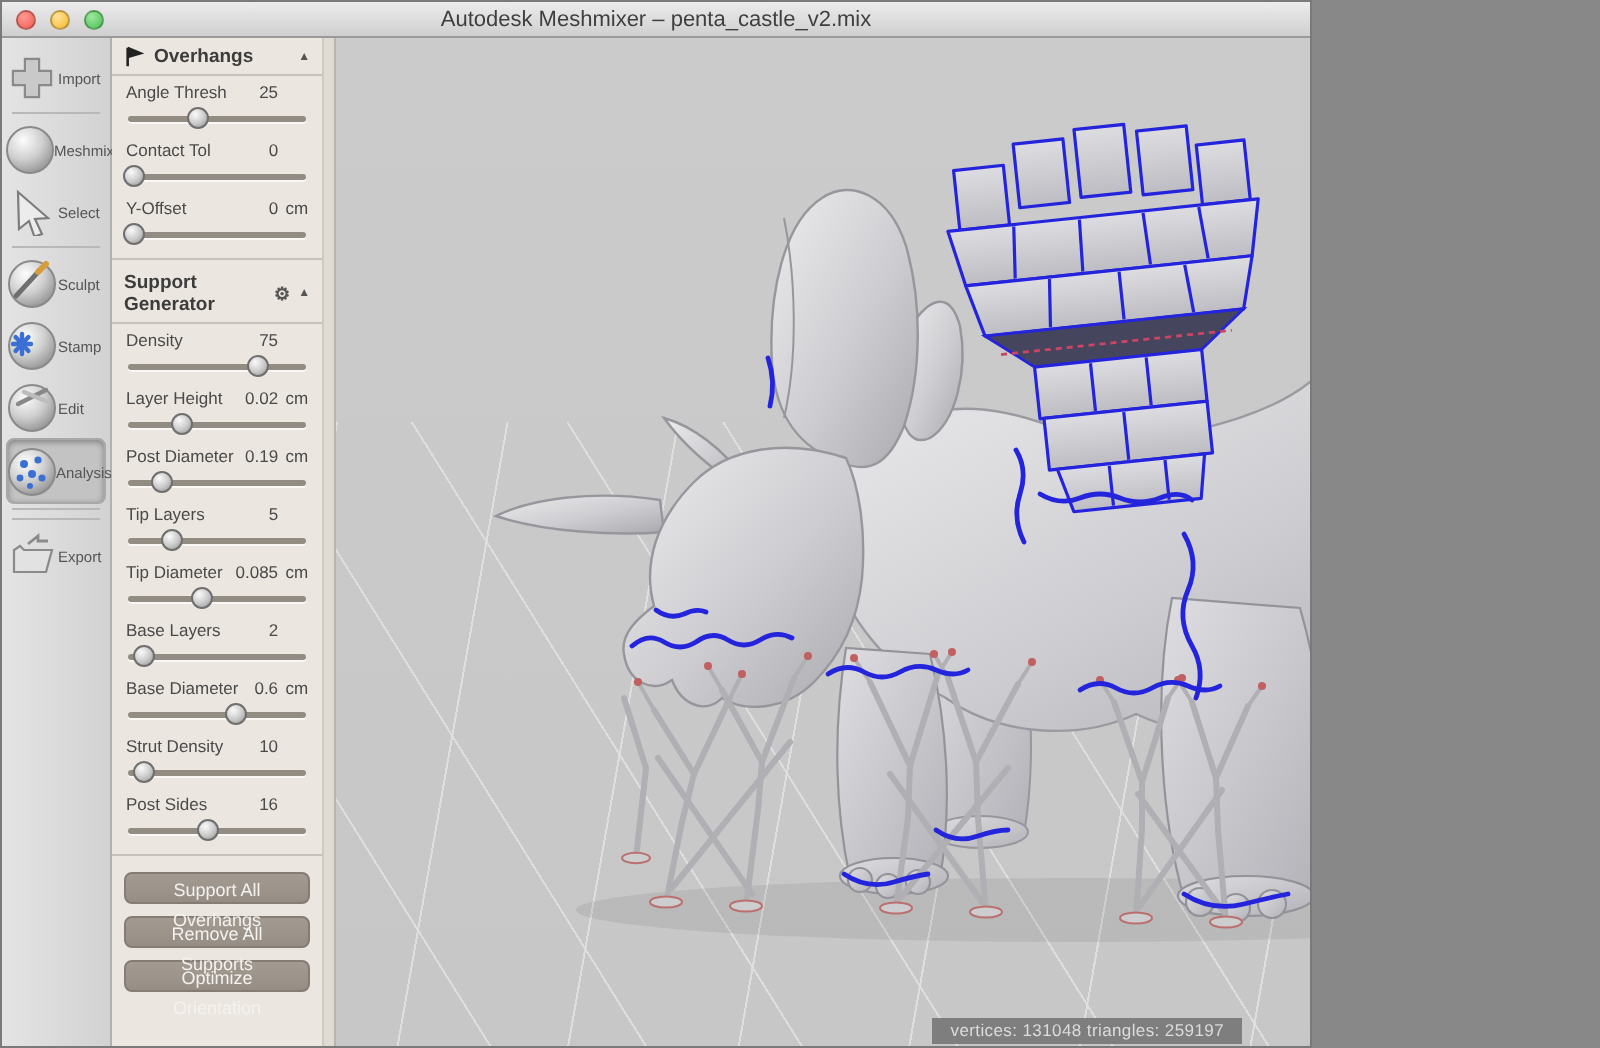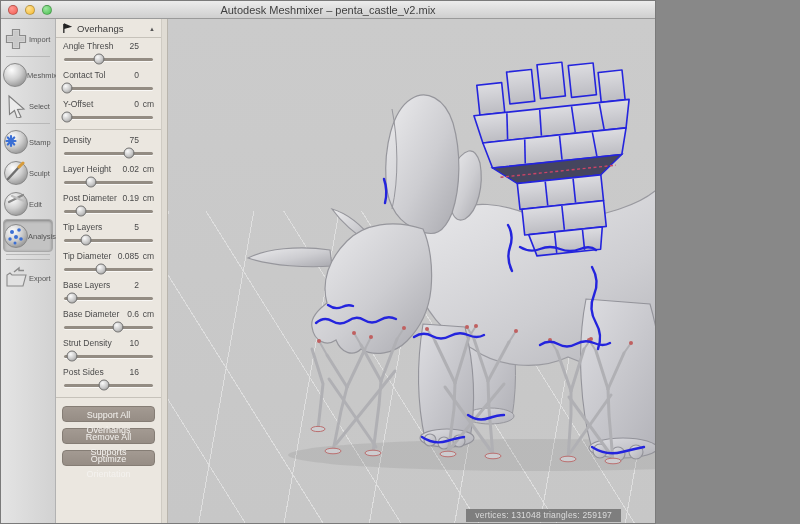--- a/index.html
+++ b/index.html
@@ -20,21 +20,21 @@
   .tool .ticon{width:26px;height:26px;display:flex;align-items:center;justify-content:center;}
   .tool .tlabel{font-size:7.5px;color:#555;margin-top:1px;}
   .tool.active{background:#c3c3c3;box-shadow:inset 0 1px 3px rgba(0,0,0,.35);border:1px solid #a8a8a8;text-align:right;}
   .tdiv{width:44px;height:1px;background:#b8b8b8;margin:2px 0;}
   .sphere{width:24px;height:24px;border-radius:50%;background:radial-gradient(circle at 35% 28%,#fdfdfd,#cfcfcf 45%,#8f8f8f 85%);border:1px solid #8a8a8a;position:relative;}
   .sphere.dark{background:radial-gradient(circle at 35% 28%,#e8e8e8,#6a6a6a 40%,#161616 85%);border-color:#333;}
   
   .panel{width:112px;background:#ebe7e0;border-right:1px solid #b9b5ad;position:relative;display:flex;}
   .panel-inner{width:106px;overflow:hidden;}
   .gutter{width:6px;background:#e0dcd4;border-left:1px solid #cfcbc3;}
-  .sec-header{display:flex;align-items:center;gap:4px;padding:4px 6px 3px;border-bottom:1px solid #c6c2ba;}
+  .sec-header{display:flex;align-items:center;gap:4px;padding:4px 6px 3px;border-bottom:1px solid #c6c2ba;font-weight:bold;}
   .sec-title{flex:1;font-size:9.5px;color:#3c3c3c;}
   .collapse{font-size:6px;color:#555;}
   .gear{font-size:9px;color:#555;line-height:1;}
   .flagicon{width:11px;height:11px;}
   .param{padding:3px 7px 0;}
   .prow{display:flex;align-items:baseline;font-size:8.5px;color:#4a4a4a;height:11px;}
   .plabel{flex:1;}
   .pvalue{text-align:right;}
   .punit{width:15px;text-align:right;color:#4a4a4a;}
   .slider{position:relative;height:15px;cursor:pointer;}
@@ -95,42 +95,42 @@
             </svg>
         </span>
         <span class="tlabel">Select</span>
       </div>
       <div class="tdiv"></div>
 
       <div class="tool">
         <span class="ticon">
           <span class="sphere">
               <svg width="24" height="24" viewBox="0 0 24 24" style="position:absolute;left:-1px;top:-1px;">
+                <path d="M4 18 L16 5" stroke="#6f6f6f" stroke-width="2.4" stroke-linecap="round"></path>
+                <path d="M15 6 L19 2" stroke="#d79b3a" stroke-width="3" stroke-linecap="round"></path>
+              </svg>
+            </span>
+        </span>
+        <span class="tlabel">Sculpt</span>
+      </div>
+
+      <div class="tool">
+        <span class="ticon">
+          <span class="sphere">
+              <svg width="24" height="24" viewBox="0 0 24 24" style="position:absolute;left:-1px;top:-1px;">
                 <g stroke="#3b6fd4" stroke-width="2.2" stroke-linecap="round">
                   <path d="M7 6 L7 16"></path>
                   <path d="M2.5 11 L11.5 11"></path>
                   <path d="M3.8 7.5 L10.2 14.5"></path>
                   <path d="M10.2 7.5 L3.8 14.5"></path>
                 </g>
               </svg>
             </span>
         </span>
         <span class="tlabel">Stamp</span>
-      </div>
-
-      <div class="tool">
-        <span class="ticon">
-          <span class="sphere">
-              <svg width="24" height="24" viewBox="0 0 24 24" style="position:absolute;left:-1px;top:-1px;">
-                <path d="M4 18 L16 5" stroke="#6f6f6f" stroke-width="2.4" stroke-linecap="round"></path>
-                <path d="M15 6 L19 2" stroke="#d79b3a" stroke-width="3" stroke-linecap="round"></path>
-              </svg>
-            </span>
-        </span>
-        <span class="tlabel">Sculpt</span>
       </div>
 
       <div class="tool">
         <span class="ticon">
           <span class="sphere">
               <svg width="24" height="24" viewBox="0 0 24 24" style="position:absolute;left:-1px;top:-1px;">
                 <path d="M5 10 L19 3" stroke="#888" stroke-width="2.2" stroke-linecap="round"></path>
                 <path d="M8 4 L20 9" stroke="#bdbdbd" stroke-width="2.2" stroke-linecap="round"></path>
               </svg>
             </span>
@@ -210,20 +210,25 @@
               <span class="pvalue">0</span>
               <span class="punit">cm</span>
             </div>
           <div class="slider">
               <span class="track"></span>
               <span class="handle" style="left: 4%;"></span>
             </div>
         </div>
         <div class="sec-gap"></div>
 
+        <div class="sec-header">
+          <span class="sec-title">Support Generator</span>
+          <span class="gear">⚙</span>
+          <span class="collapse">▲</span>
+        </div>
 
         <div class="param">
           <div class="prow">
               <span class="plabel">Density</span>
               <span class="pvalue">75</span>
               <span class="punit"></span>
             </div>
           <div class="slider">
               <span class="track"></span>
               <span class="handle" style="left: 72%;"></span>

